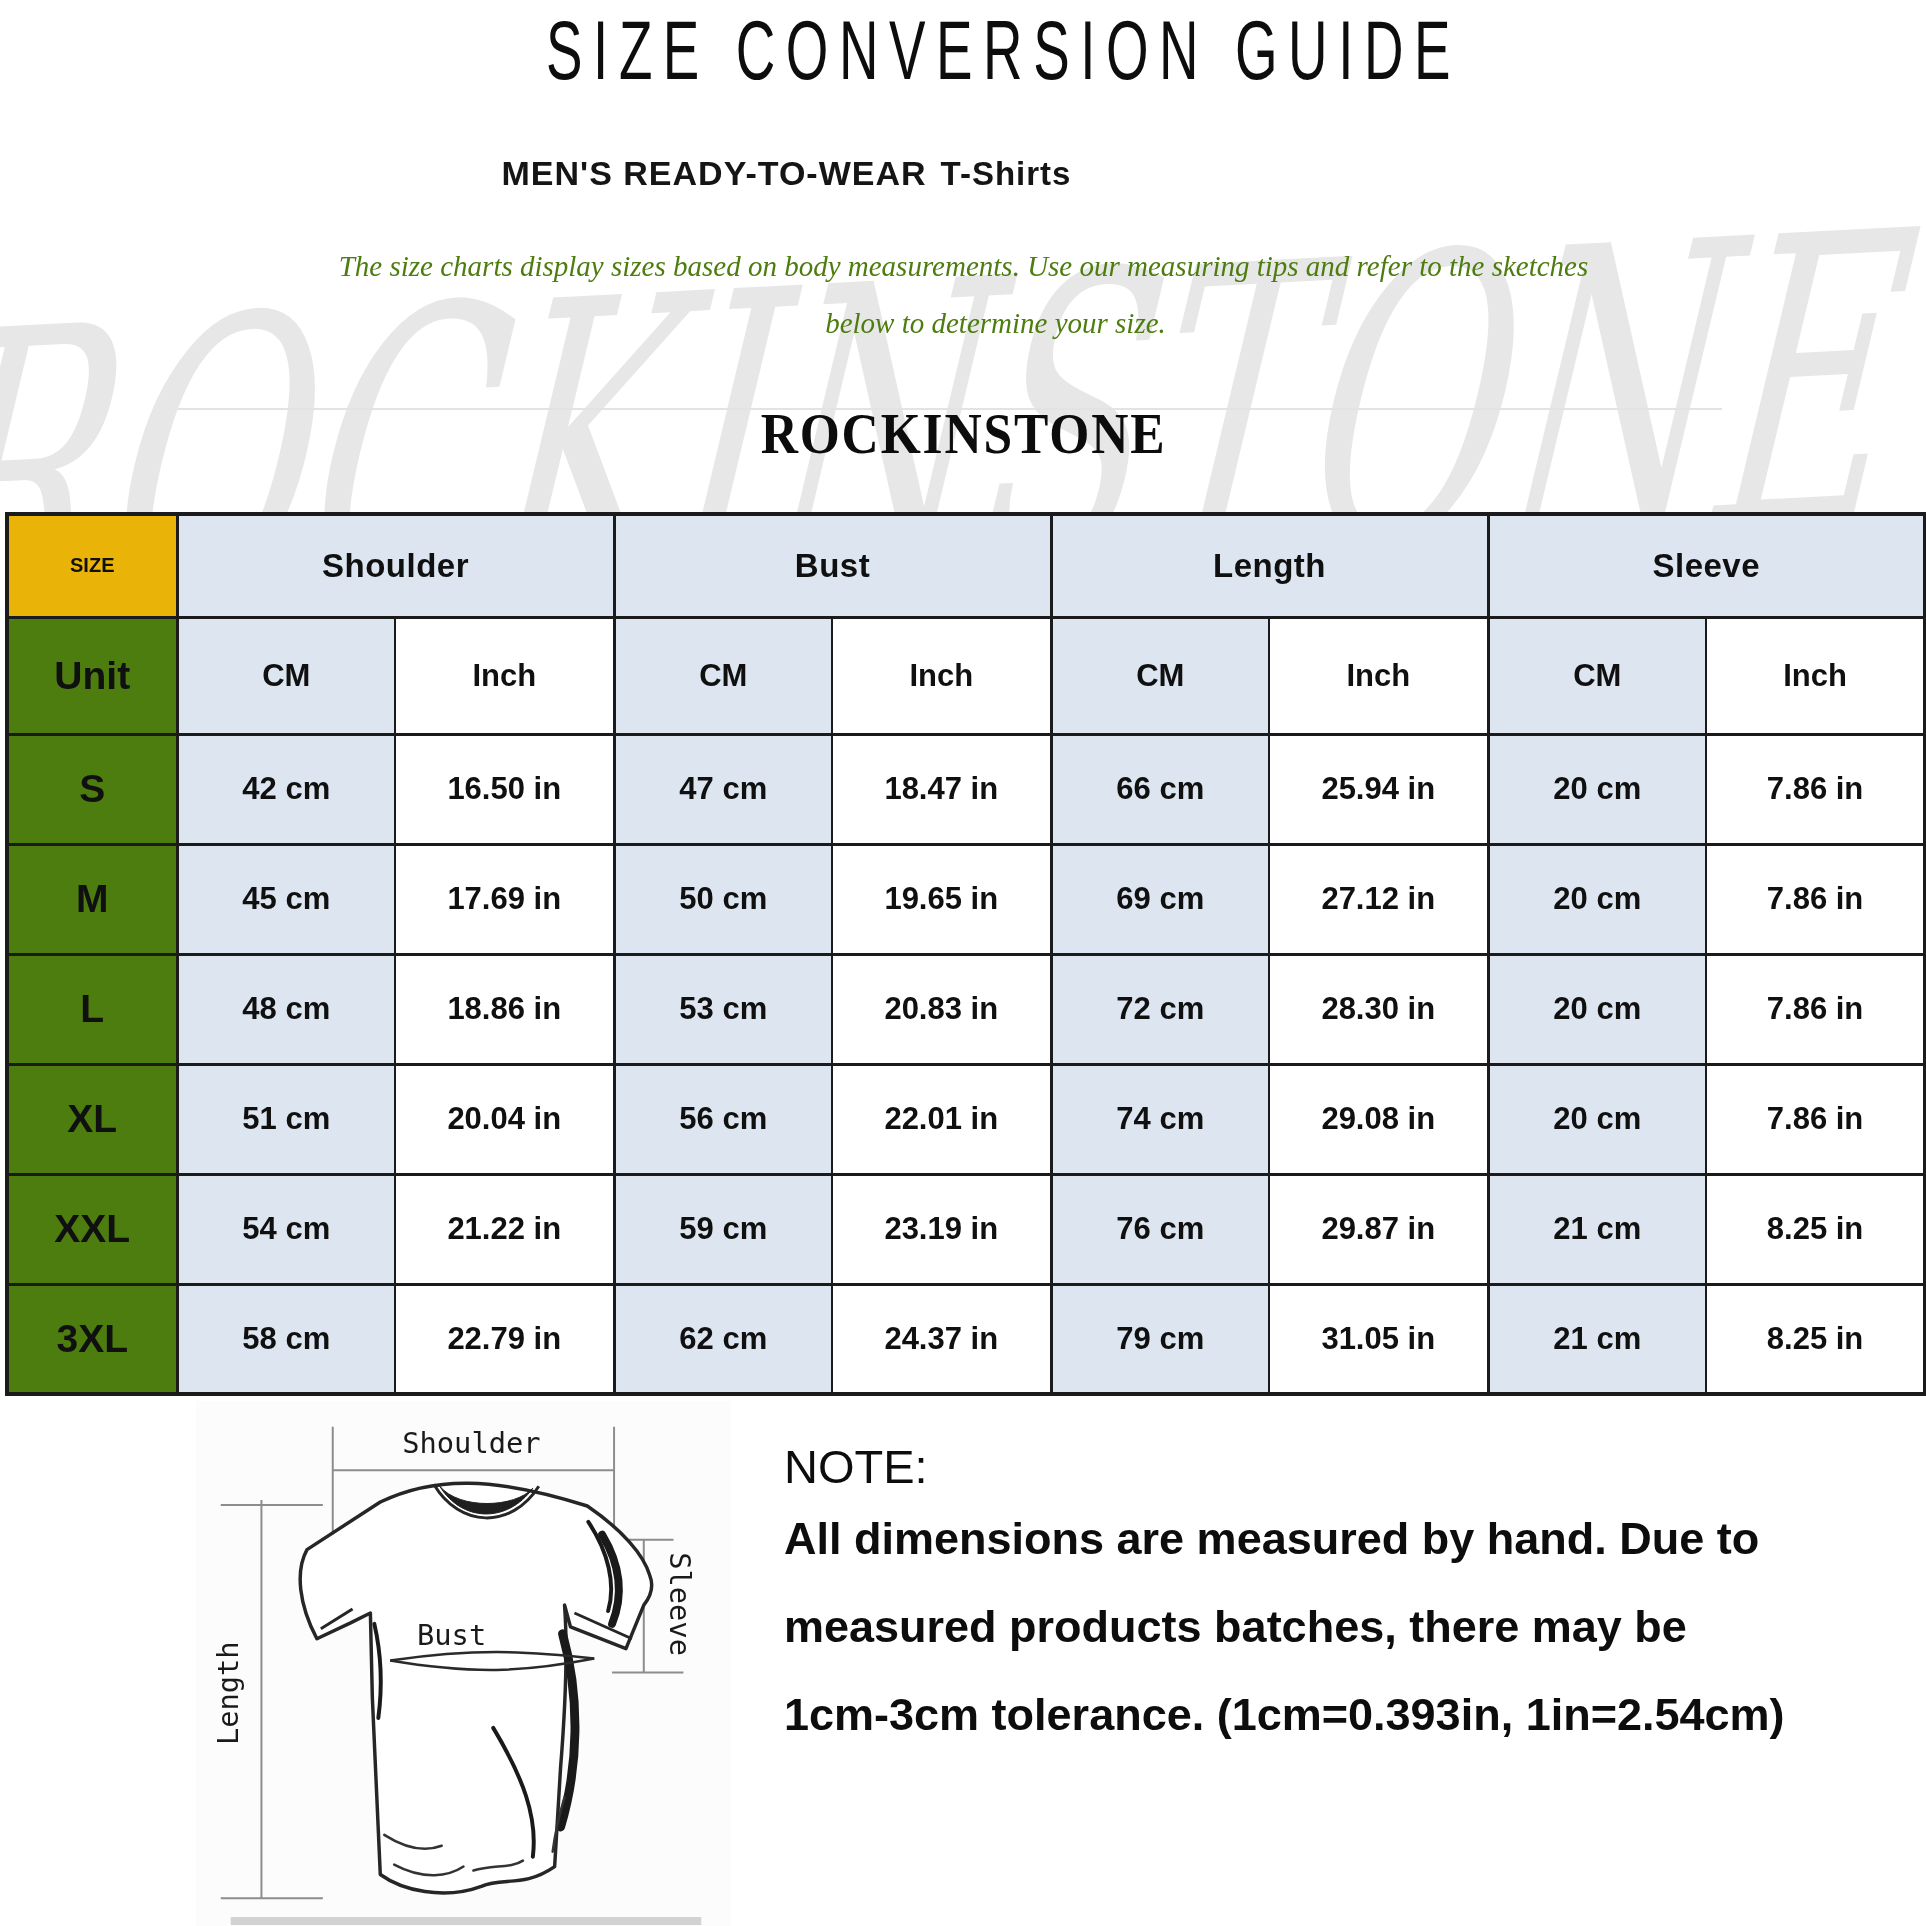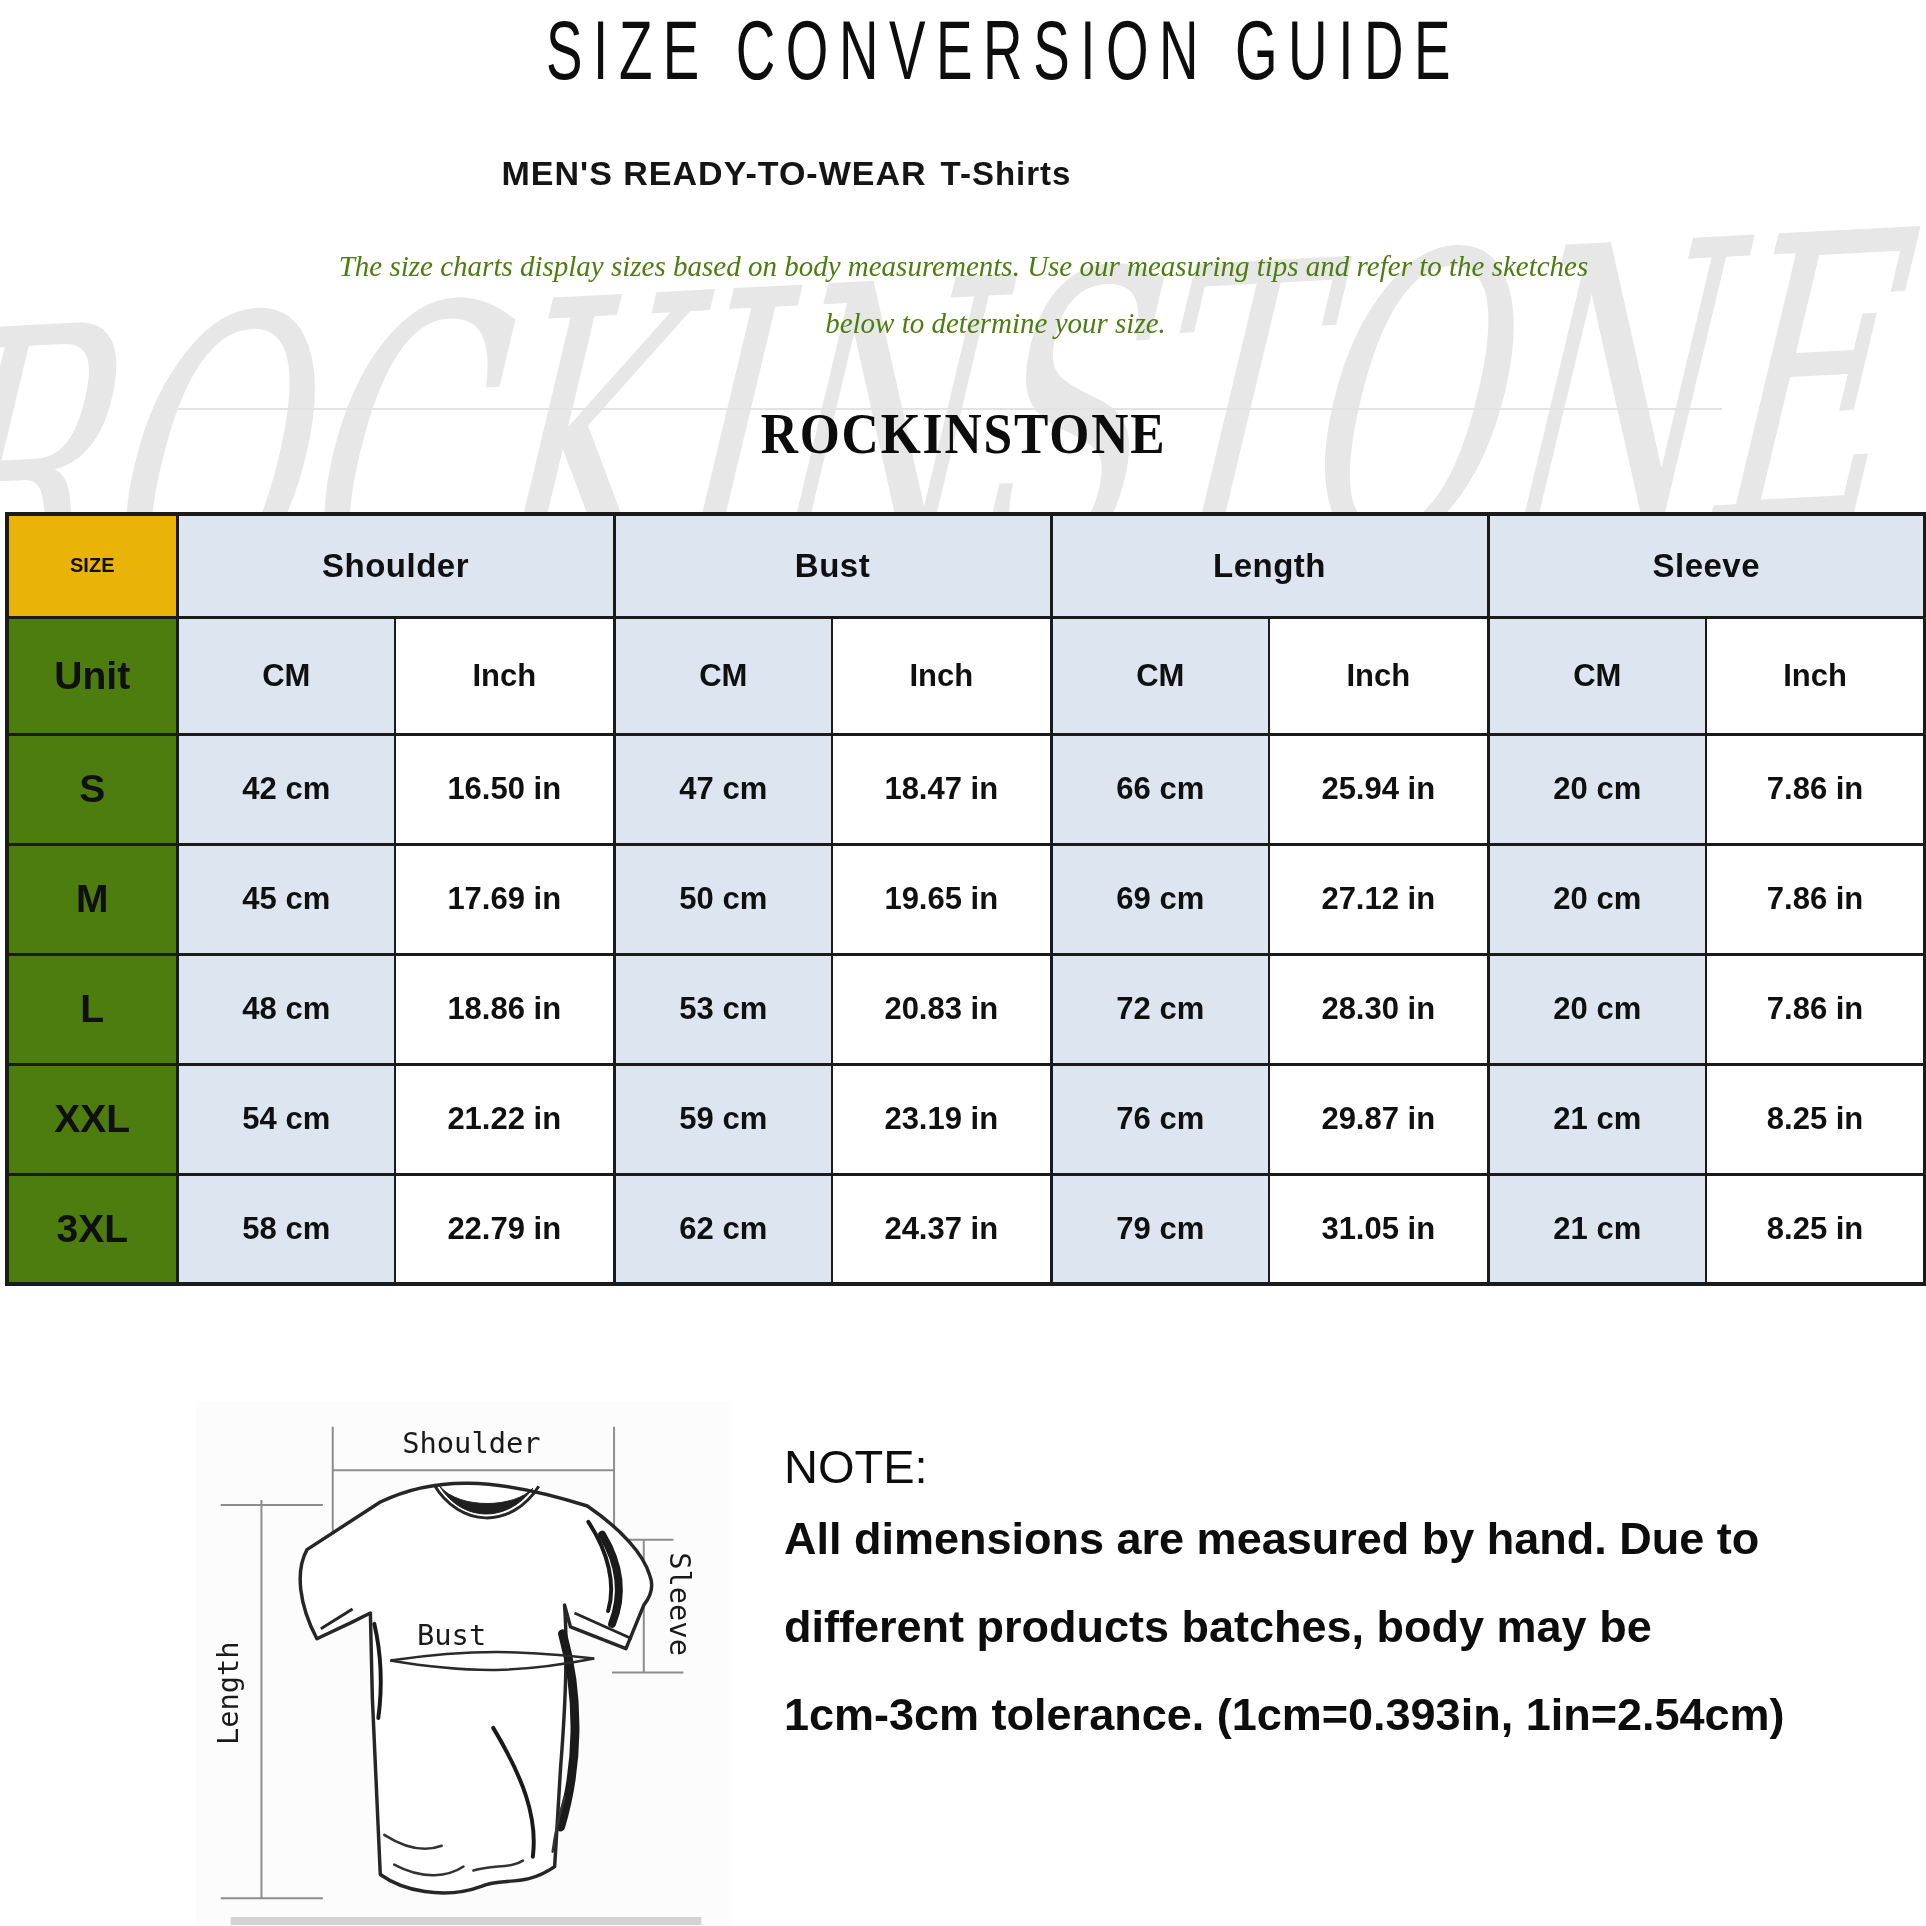--- a/index.html
+++ b/index.html
@@ -130,20 +130,31 @@
         <td class="cm gs">48 cm</td>
         <td class="in">18.86 in</td>
         <td class="cm gs">53 cm</td>
         <td class="in">20.83 in</td>
         <td class="cm gs">72 cm</td>
         <td class="in">28.30 in</td>
         <td class="cm gs">20 cm</td>
         <td class="in">7.86 in</td>
       </tr>
       <tr class="r-data">
+        <td class="lab">XL</td>
+        <td class="cm gs">51 cm</td>
+        <td class="in">20.04 in</td>
+        <td class="cm gs">56 cm</td>
+        <td class="in">22.01 in</td>
+        <td class="cm gs">74 cm</td>
+        <td class="in">29.08 in</td>
+        <td class="cm gs">20 cm</td>
+        <td class="in">7.86 in</td>
+      </tr>
+      <tr class="r-data">
         <td class="lab">XXL</td>
         <td class="cm gs">54 cm</td>
         <td class="in">21.22 in</td>
         <td class="cm gs">59 cm</td>
         <td class="in">23.19 in</td>
         <td class="cm gs">76 cm</td>
         <td class="in">29.87 in</td>
         <td class="cm gs">21 cm</td>
         <td class="in">8.25 in</td>
       </tr>
@@ -217,18 +228,18 @@
         <text x="42" y="295" text-anchor="middle" transform="rotate(-90 42 295)">Length</text>
       </g>
 
       <rect x="35" y="521" width="475" height="8" fill="#d2d2d2"></rect>
     </svg>
   </div>
 
   <div class="layer note">
     <div class="note-title">NOTE:</div>
     <div class="note-line">All dimensions are measured by hand. Due to</div>
-    <div class="note-line">different products batches, body may be</div>
+    <div class="note-line">measured products batches, there may be</div>
     <div class="note-line">1cm-3cm tolerance. (1cm=0.393in, 1in=2.54cm)</div>
   </div>
 
 </div>
 
 
 </body></html>

